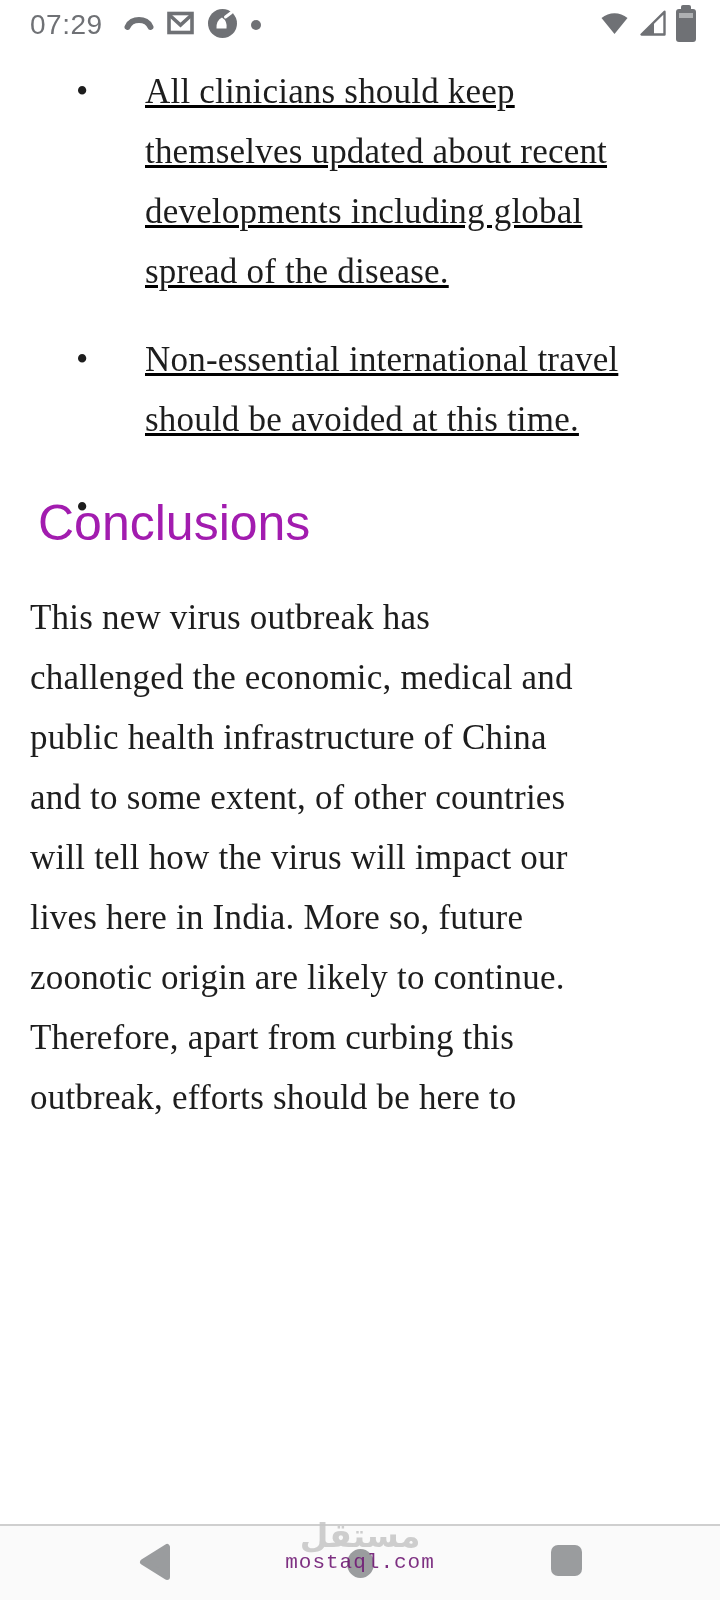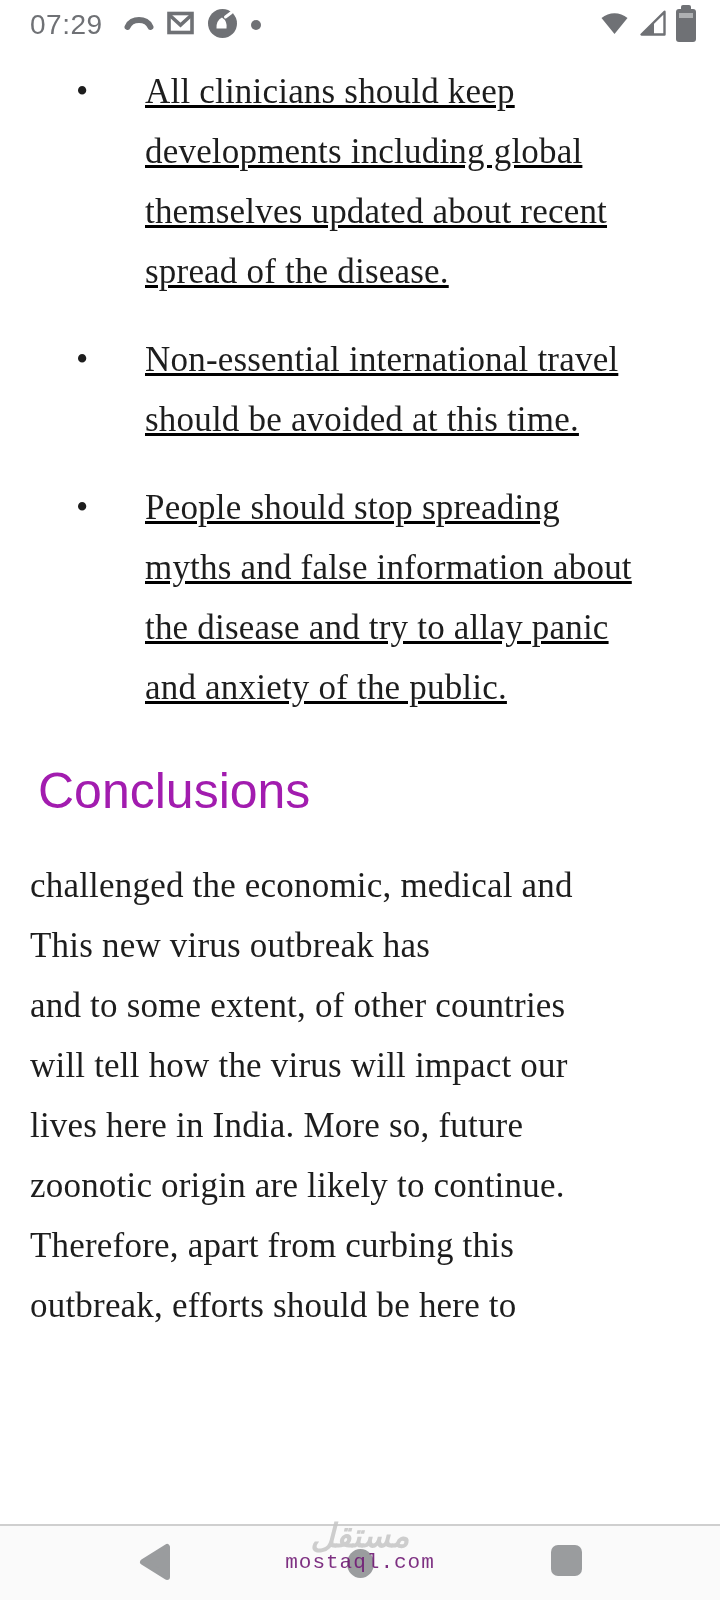--- a/index.html
+++ b/index.html
@@ -48,21 +48,21 @@
     color:#a21caf; letter-spacing:0;
   }
   .para { margin-top:38px; }
 
   
   .watermark {
     position:absolute; top:1519px; left:0; right:0; z-index:6;
     text-align:center; pointer-events:none;
     font-family:"DejaVu Sans", sans-serif;
   }
-  .wm-ar { font-size:33px; font-weight:bold; line-height:33px; color:#c6c6c6; opacity:.85;font-style:italic; }
+  .wm-ar { font-size:33px; font-weight:bold; line-height:33px; color:#c6c6c6; opacity:.85; }
   .wm-en { font-size:21px; line-height:22px; margin-top:0px; color:#701a75; opacity:.9; letter-spacing:1px;font-family:Liberation Mono, monospace; }
 
   
   .navbar {
     position:absolute; left:0; right:0; bottom:0; height:74px;
     background:#fafafa; border-top:2px solid #cfcfcf; z-index:5;
   }
   .nav-btn { position:absolute; z-index:7; display:block; }
   .nav-back { left:138px; top:17px; }
   .nav-home {
@@ -119,48 +119,43 @@
         </span>
     </div>
   </header>
 
   <main class="content">
     <ul class="bullets">
       <li>
         <span class="dot">•</span>
         <div class="li-text">
             <div class="tline">All clinicians should keep</div>
+            <div class="tline">themselves updated about recent</div>
             <div class="tline">developments including global</div>
-            <div class="tline">themselves updated about recent</div>
             <div class="tline">spread of the disease.</div>
           </div>
       </li>
       <li>
         <span class="dot">•</span>
         <div class="li-text">
             <div class="tline">Non-essential international travel</div>
             <div class="tline">should be avoided at this time.</div>
           </div>
       </li>
       <li>
         <span class="dot">•</span>
-        <div class="li-text">
-            <div class="tline">People should stop spreading</div>
-            <div class="tline">myths and false information about</div>
-            <div class="tline">the disease and try to allay panic</div>
-            <div class="tline">and anxiety of the public.</div>
-          </div>
       </li>
     </ul>
 
     <h2 class="section-heading">Conclusions</h2>
 
     <div class="para">
+        <div class="tline">This new virus outbreak has</div>
         <div class="tline">challenged the economic, medical and</div>
-        <div class="tline">This new virus outbreak has</div>
+        <div class="tline">public health infrastructure of China</div>
         <div class="tline">and to some extent, of other countries</div>
         <div class="tline">will tell how the virus will impact our</div>
         <div class="tline">lives here in India. More so, future</div>
         <div class="tline">zoonotic origin are likely to continue.</div>
         <div class="tline">Therefore, apart from curbing this</div>
         <div class="tline">outbreak, efforts should be here to</div>
       </div>
   </main>
 
   <div class="watermark">

